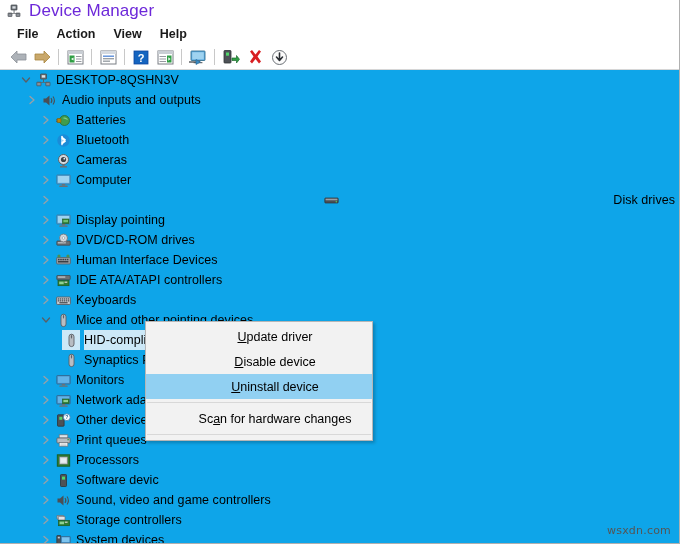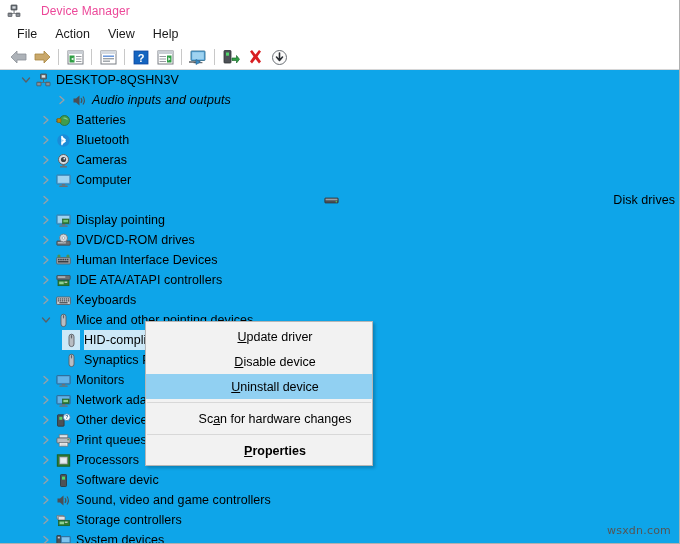--- a/index.html
+++ b/index.html
@@ -33,38 +33,39 @@
   
   #titlebar {
     height: 22px;
     background: #ffffff;
     display: flex;
     align-items: center;
     padding-left: 7px;
     box-sizing: border-box;
   }
   #titlebar .title-text {
-    font-size: 12px;
-    color: #ec4899;
-    margin-left: 20px;
+    font-size: 17px;
+    color: #6d28d9;
+    margin-left: 8px;
     letter-spacing: .1px;
   }
   .devmgr-icon {
     width: 14px; height: 14px;
     position: relative;
     display: inline-block;
   }
   
   #menubar {
     height: 23px;
     background: #ffffff;
     display: flex;
     align-items: center;
     padding-left: 8px;
     box-sizing: border-box;
+    font-weight: bold;
   }
   #menubar .menu-item {
     font-size: 12.5px;
     color: #1a1a1a;
     padding: 2px 9px;
     cursor: default;
     white-space: nowrap;
   }
 
   
@@ -326,21 +327,21 @@
           <rect x="5.8" y="2.2" width="3.4" height="2.4" fill="#dfe4e9"></rect>
           <rect x="7" y="6" width="1" height="3" fill="#5c6166"></rect>
           <rect x="0.8" y="9.2" width="4.2" height="3.6" rx="0.4" fill="#8b9097" stroke="#40454a" stroke-width="0.6"></rect>
           <rect x="9.8" y="9.2" width="4.2" height="3.6" rx="0.4" fill="#8b9097" stroke="#40454a" stroke-width="0.6"></rect>
           <rect x="1.5" y="9" width="12" height="0.7" fill="#5c6166"></rect>
         </svg>
       </span>
       <span class="tl">DESKTOP-8QSHN3V</span>
     </div>
 
-    <div class="tree-row" style="padding-left:54px;font-style:italic;">
+    <div class="tree-row" style="padding-left:24px;">
       <span class="tw">
         <svg width="10" height="10" viewBox="0 0 10 10">
             <path d="M3 1.5 L7 5 L3 8.5" stroke="#9aa0a6" stroke-width="1.3" fill="none" stroke-linecap="round" stroke-linejoin="round"></path>
           </svg>
       </span>
       <span class="ti">
         <svg width="15" height="15" viewBox="0 0 15 15">
           <path d="M1.5 5.5 L4 5.5 L7.5 2.5 L7.5 12.5 L4 9.5 L1.5 9.5 Z" fill="#4a4f55"></path>
           <path d="M9 5 Q10.8 7.5 9 10" stroke="#4a4f55" stroke-width="1.1" fill="none"></path>
           <path d="M11 3.5 Q13.8 7.5 11 11.5" stroke="#4a4f55" stroke-width="1.1" fill="none"></path>
@@ -748,20 +749,17 @@
     </div>
 
     <div class="ctx-sep"></div>
 
     <div class="ctx-item">
       <span>Sc<span class="acc">a</span>n for hardware changes</span>
     </div>
 
     <div class="ctx-sep"></div>
 
-    <div class="ctx-item bold">
-      <span><span class="acc">P</span>roperties</span>
-    </div>
   </div>
 
   <div id="watermark">wsxdn.com</div>
 
 </div>
 
 </body></html>

